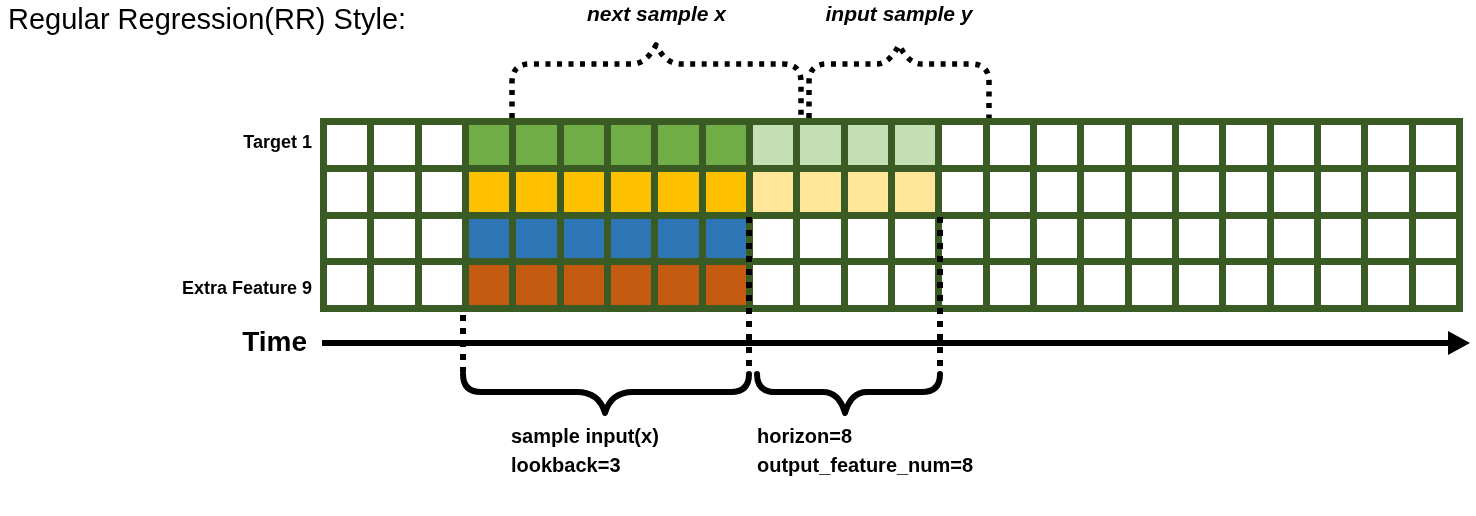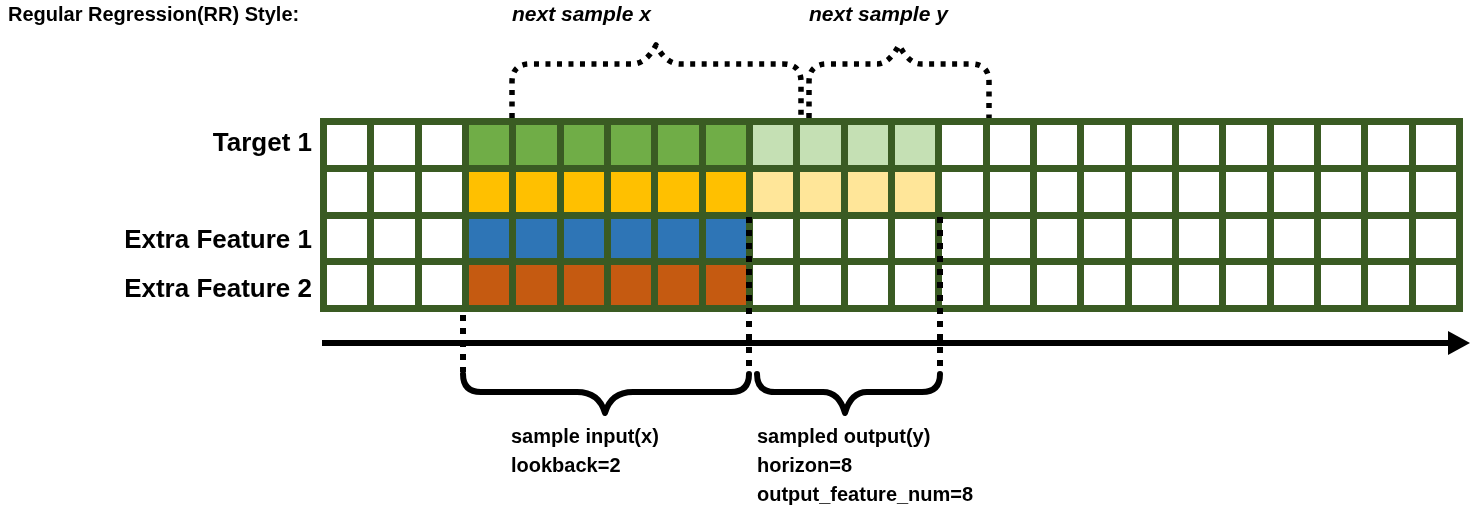--- a/index.html
+++ b/index.html
@@ -1,30 +1,30 @@
 <!DOCTYPE html>
 <html><head>
 <meta charset="utf-8">
 <style>
   html,body{margin:0;padding:0;background:#fff;}
   .canvas{
     position:relative;width:1476px;height:516px;background:#ffffff;
     font-family:"Liberation Sans",sans-serif;color:#000;overflow:hidden;
   }
   .title{
-    position:absolute;left:8px;top:3px;font-size:20px;font-weight:700;letter-spacing:0px;
+    position:absolute;left:8px;top:3px;font-size:29px;font-weight:400;letter-spacing:0px;
   }
   .brace-label{
-    position:absolute;top:2px;font-size:21px;font-weight:600;font-style:italic;text-align:left;
+    position:absolute;top:2px;font-size:21px;font-weight:600;font-style:italic;text-align:center;
   }
   .label-x{left:512px;width:289px;}
   .label-y{left:809px;width:180px;}
   .row-label{
     position:absolute;left:30px;width:282px;text-align:right;
-    font-size:26px;font-weight:700;line-height:32px;white-space:nowrap;
+    font-size:18px;font-weight:700;line-height:32px;white-space:nowrap;
   }
   .grid{
     position:absolute;left:320px;top:118px;width:1143px;height:194px;
     display:grid;grid-template-rows:repeat(4,1fr);
     gap:7px;padding:7px;box-sizing:border-box;
   }
   .cell{width:100%;height:100%;}
   .overlay{position:absolute;left:0;top:0;pointer-events:none;}
   .time-label{
     position:absolute;left:180px;width:127px;top:326px;text-align:right;
@@ -37,25 +37,24 @@
   .note-output{left:757px;}
 </style>
 </head>
 <body>
 
 <div class="canvas">
 
   <div class="title">Regular Regression(RR) Style:</div>
 
   <div class="brace-label label-x">next sample x</div>
-  <div class="brace-label label-y">next sample y</div>
+  <div class="brace-label label-y">input sample y</div>
 
   <div class="row-label" style="top:126px;">Target 1</div>
-  <div class="row-label" style="top:223px;">Extra Feature 1</div>
-  <div class="row-label" style="top:272px;">Extra Feature 2</div>
+  <div class="row-label" style="top:272px;">Extra Feature 9</div>
 
   <div class="grid" id="sample-grid" style="background: rgb(58, 91, 35); grid-template-columns: repeat(24, 1fr);">
       <div class="cell" style="background: rgb(255, 255, 255);"></div>
       <div class="cell" style="background: rgb(255, 255, 255);"></div>
       <div class="cell" style="background: rgb(255, 255, 255);"></div>
       <div class="cell" style="background: rgb(112, 173, 71);"></div>
       <div class="cell" style="background: rgb(112, 173, 71);"></div>
       <div class="cell" style="background: rgb(112, 173, 71);"></div>
       <div class="cell" style="background: rgb(112, 173, 71);"></div>
       <div class="cell" style="background: rgb(112, 173, 71);"></div>
@@ -160,25 +159,25 @@
     <line x1="940" y1="217" x2="940" y2="372" stroke="#000" stroke-width="6" stroke-dasharray="6 7"></line>
 
     <line x1="322" y1="343" x2="1450" y2="343" stroke="#000" stroke-width="6"></line>
     <polygon points="1448,331 1448,355 1470,343" fill="#000"></polygon>
 
     <path d="M 463 374 Q 463 392 481 392 L 577 392 Q 599 392 605 413 Q 611 392 633 392 L 731 392 Q 749 392 749 374" fill="none" stroke="#000" stroke-width="6" stroke-linejoin="round" stroke-linecap="round"></path>
 
     <path d="M 757 374 Q 757 392 775 392 L 823 392 Q 839 392 845 413 Q 851 392 867 392 L 922 392 Q 940 392 940 374" fill="none" stroke="#000" stroke-width="6" stroke-linejoin="round" stroke-linecap="round"></path>
   </svg>
 
+  <div class="time-label">Time</div>
 
   <div class="note-block note-input">
     <div>sample input(x)</div>
-    <div>lookback=2</div>
+    <div>lookback=3</div>
   </div>
 
   <div class="note-block note-output">
-    <div>sampled output(y)</div>
     <div>horizon=8</div>
     <div>output_feature_num=8</div>
   </div>
 
 </div>
 
 </body></html>

